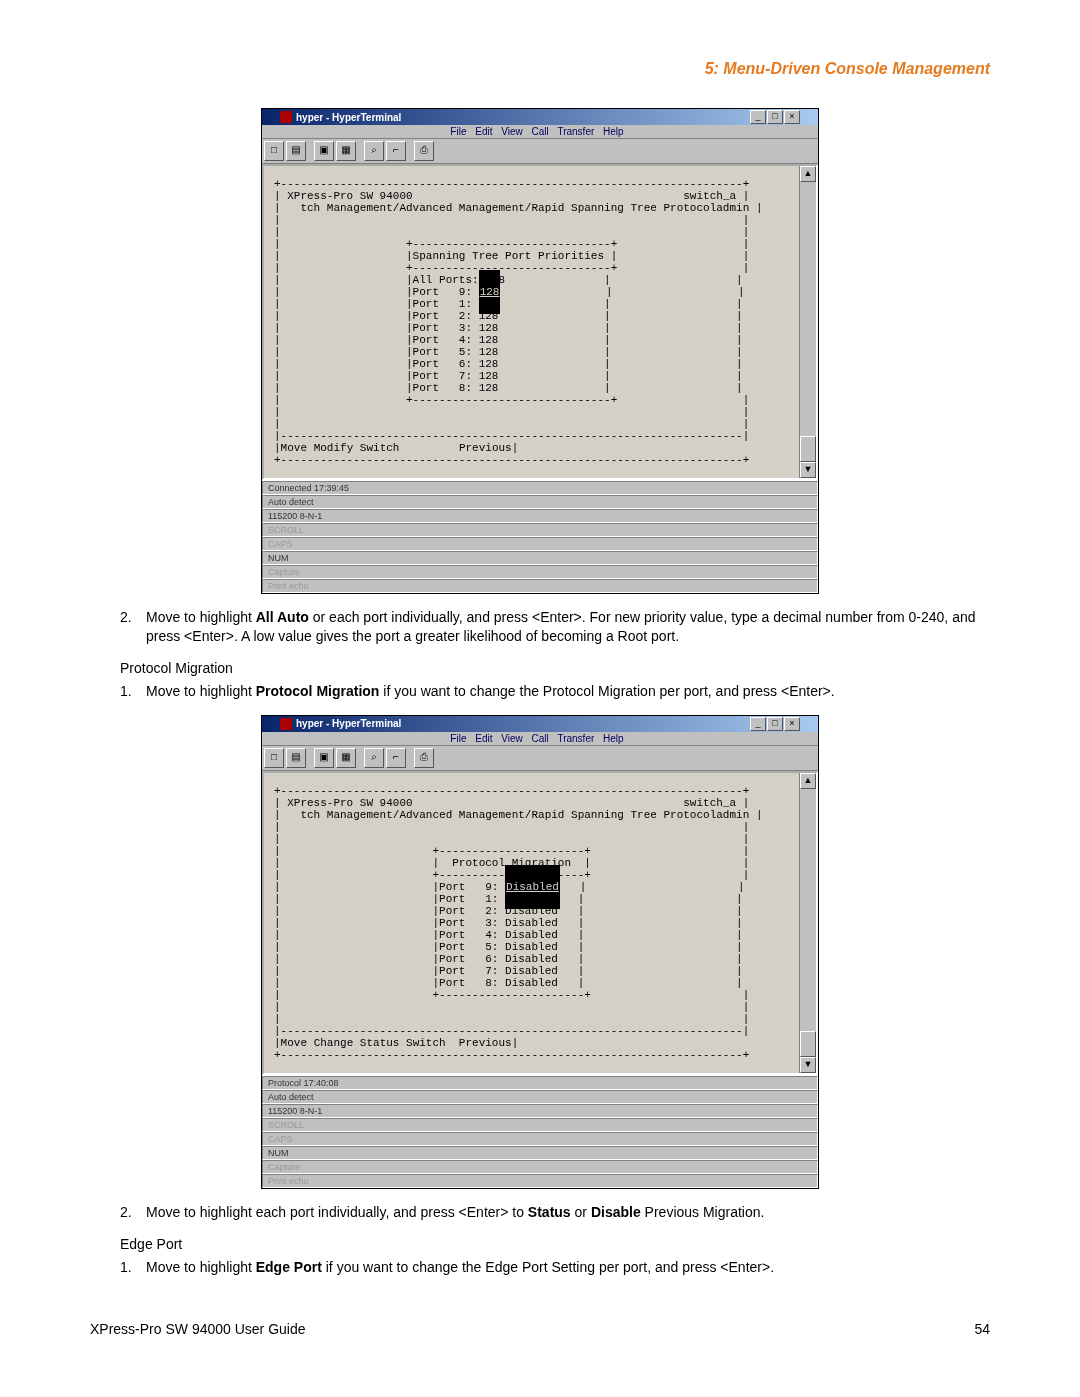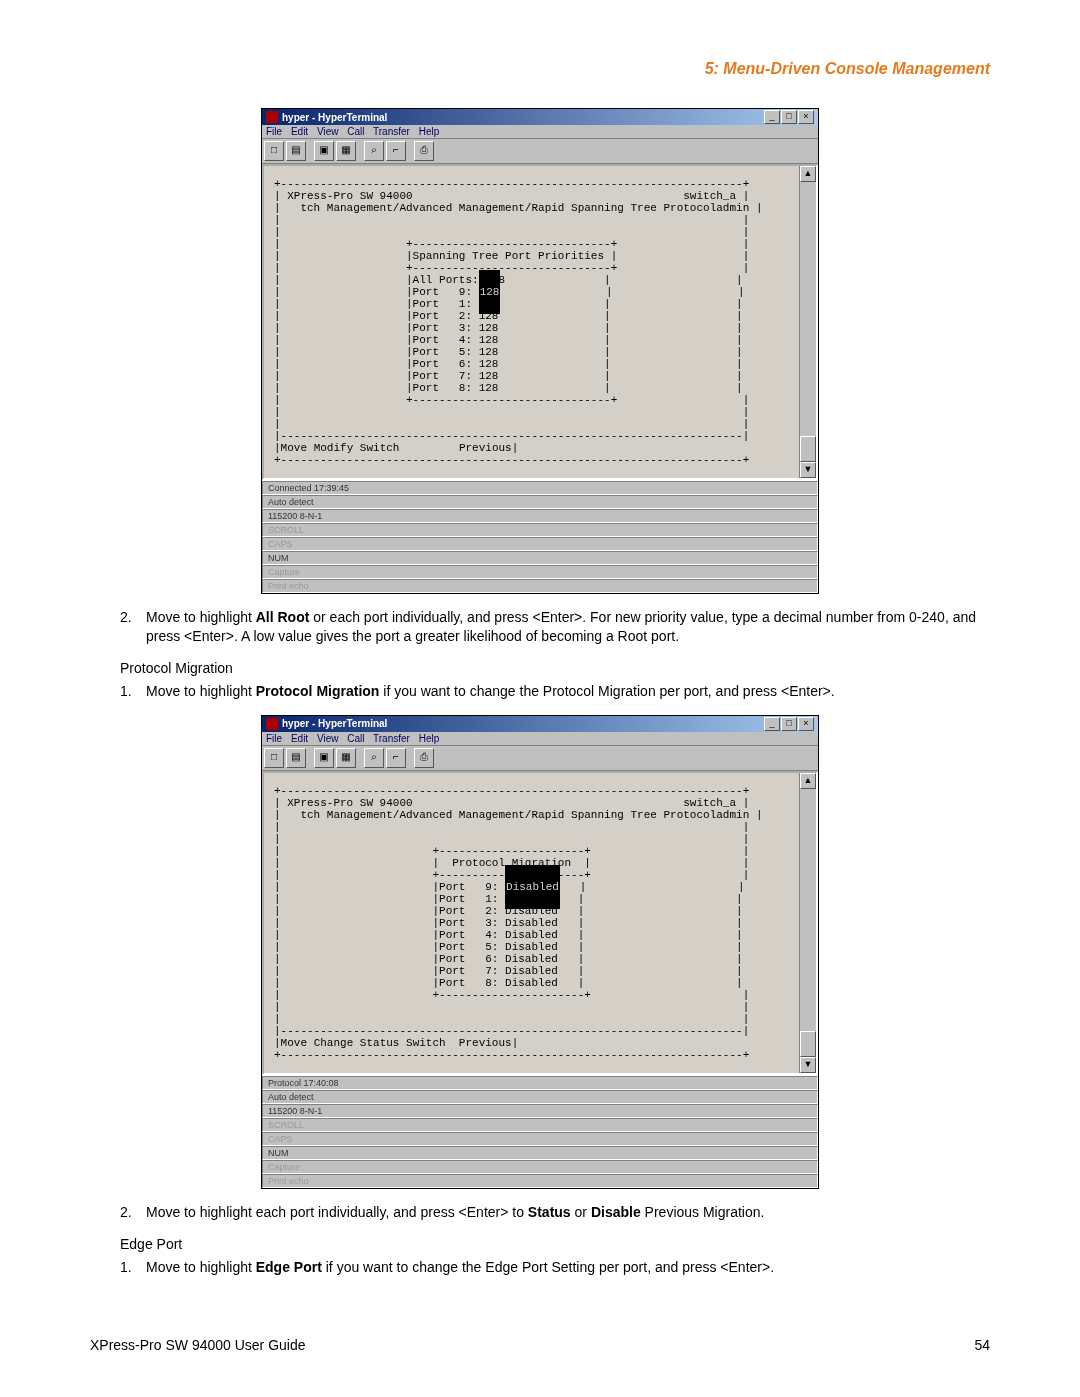--- a/index.html
+++ b/index.html
@@ -32,21 +32,21 @@
     background: #c0c0c0;
     font-family: "MS Sans Serif", Tahoma, sans-serif;
     font-size: 10px;
   }
   .titlebar {
     background: linear-gradient(to right, #08246b, #a6caf0);
     color: #fff;
     display: flex;
     align-items: center;
     height: 16px;
-    padding: 0 4px;
+    padding: 0 18px;
   }
   .titlebar .icon {
     width: 12px; height: 12px; background: #a00;
     margin-right: 4px;
     display: inline-block;
   }
   .titlebar .title {
     flex: 1;
     font-size: 10px;
     font-weight: bold;
@@ -64,20 +64,21 @@
     line-height: 10px;
     text-align: center;
     color: #000;
   }
   .menubar {
     background: #c0c0c0;
     color: #000060;
     font-size: 10px;
     padding: 1px 4px;
     border-bottom: 1px solid #808080;
+    text-align: center;
   }
   .menubar span { margin-right: 6px; }
   .toolbar {
     background: #c0c0c0;
     padding: 2px 2px;
     border-bottom: 1px solid #808080;
     display: flex; gap: 2px;
   }
   .toolbar .tbtn {
     width: 18px; height: 18px;
@@ -148,20 +149,21 @@
     border-right-color: #fff;
     border-bottom-color: #fff;
     padding: 1px 5px;
     color: #333;
   }
   .statusbar .dim { color: #999; }
   .inverse {
     background: #000;
     color: #d4d0c8;
     padding: 16px 1px;
+    text-decoration: underline;
   }
   ol.num {
     list-style: none;
     padding-left: 30px;
     margin: 6px 0 14px 0;
   }
   ol.num li {
     position: relative;
     padding-left: 26px;
     margin-bottom: 6px;
@@ -169,21 +171,21 @@
   }
   ol.num li .marker {
     position: absolute;
     left: 0;
   }
   .section-label {
     margin: 10px 0 6px 30px;
   }
   .footer {
     position: absolute;
-    bottom: 44px;
+    bottom: 60px;
     left: 90px; right: 90px;
     display: flex;
     justify-content: space-between;
     font-size: 14px;
   }
 </style>
 </head>
 <body>
 <div class="page">
 
@@ -257,21 +259,21 @@
         <span class="cell dim">SCROLL</span>
         <span class="cell dim">CAPS</span>
         <span class="cell">NUM</span>
         <span class="cell dim">Capture</span>
         <span class="cell dim">Print echo</span>
       </div>
 </div>
 
 <ol class="num" start="2">
   <li><span class="marker">2.</span>
-    <span>Move to highlight </span><b>All Root</b><span> or each port individually, and press &lt;Enter&gt;. For new priority value, type a decimal number from 0-240, and press &lt;Enter&gt;. A low value gives the port a greater likelihood of becoming a Root port.</span>
+    <span>Move to highlight </span><b>All Auto</b><span> or each port individually, and press &lt;Enter&gt;. For new priority value, type a decimal number from 0-240, and press &lt;Enter&gt;. A low value gives the port a greater likelihood of becoming a Root port.</span>
   </li>
 </ol>
 
 <div class="section-label">Protocol Migration</div>
 
 <ol class="num">
   <li><span class="marker">1.</span>
     <span>Move to highlight </span><b>Protocol Migration</b><span> if you want to change the Protocol Migration per port, and press &lt;Enter&gt;.</span>
   </li>
 </ol>

